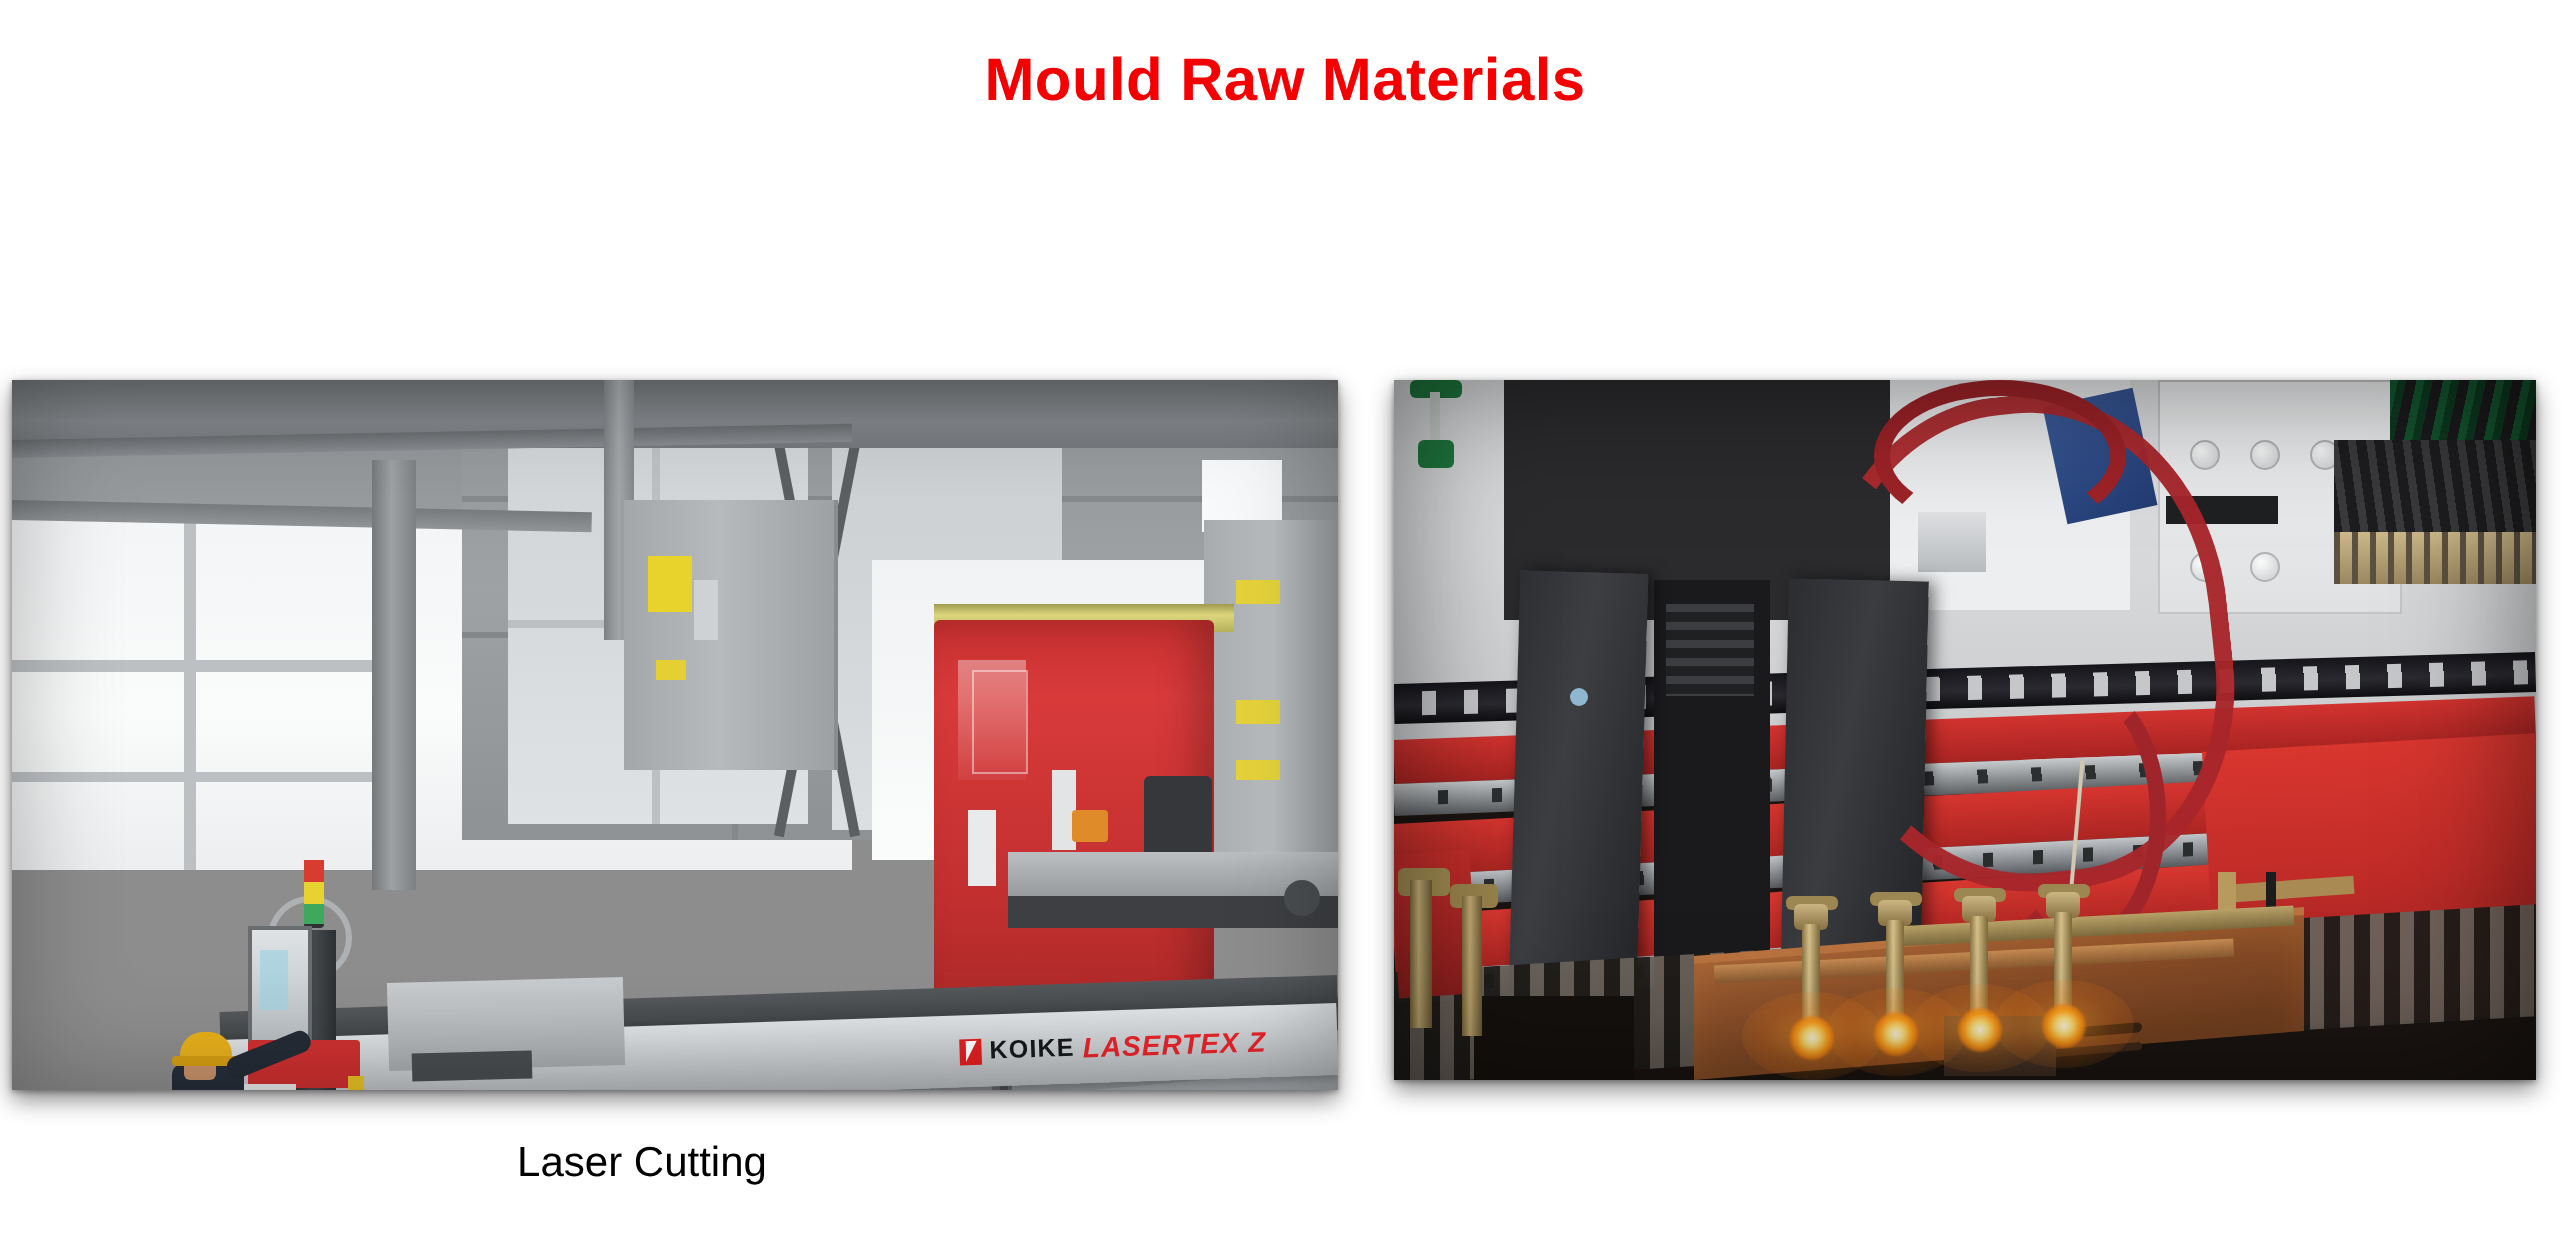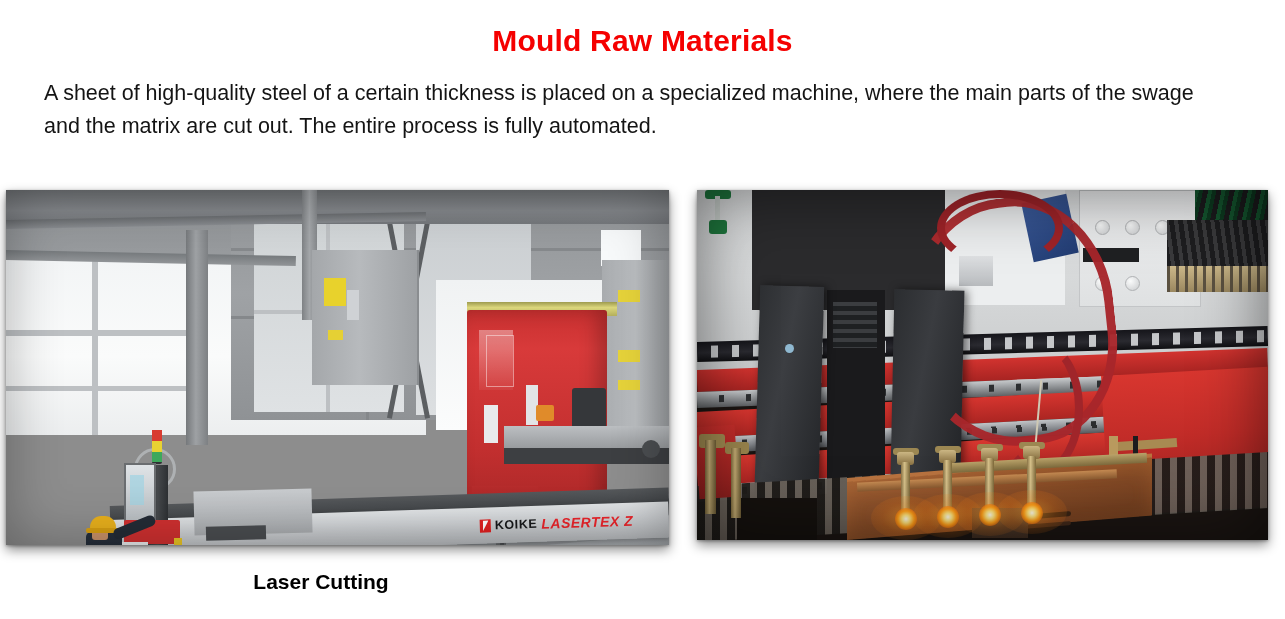--- a/index.html
+++ b/index.html
@@ -296,34 +296,33 @@
   .r-brick{left:275px;top:318px;width:56px;height:30px;
     background:linear-gradient(180deg,#5e4535,#3e2d21);}
 
   .vignette{position:absolute;inset:0;pointer-events:none;
     box-shadow:inset 0 0 55px rgba(0,0,0,.3);}
   .r-vignette{position:absolute;inset:0;pointer-events:none;
     box-shadow:inset 0 0 70px rgba(0,0,0,.55);}
 
   
   .caption{
-    position:absolute;font-size:21px;font-weight:bold;color:#000;
+    position:absolute;font-size:21px;font-weight:normal;color:#000;
     text-align:center;
   }
   .cap-left{left:171px;top:570px;width:300px;}
   .cap-right{left:860px;top:568px;width:300px;}
 </style>
 </head>
 <body>
 
 <div class="page">
 
   <div class="title">Mould Raw Materials</div>
 
-  <div class="body-copy">A sheet of high-quality steel of a certain thickness is placed on a specialized machine, where the main parts of the swage and the matrix are cut out. The entire process is fully automated.</div>
 
   <div class="photo photo-left">
     <div class="scene">
       <div class="lay l-wall"></div>
       <div class="lay l-winband"></div>
       <div class="lay mull" style="left:0;top:140px;width:180px;height:6px;"></div>
       <div class="lay mull" style="left:86px;top:70px;width:6px;height:175px;"></div>
       <div class="lay mull" style="left:0;top:196px;width:180px;height:5px;"></div>
       <div class="lay l-greywall"></div>
       <div class="lay l-panel-seam" style="left:225px;top:58px;width:438px;height:3px;"></div>

